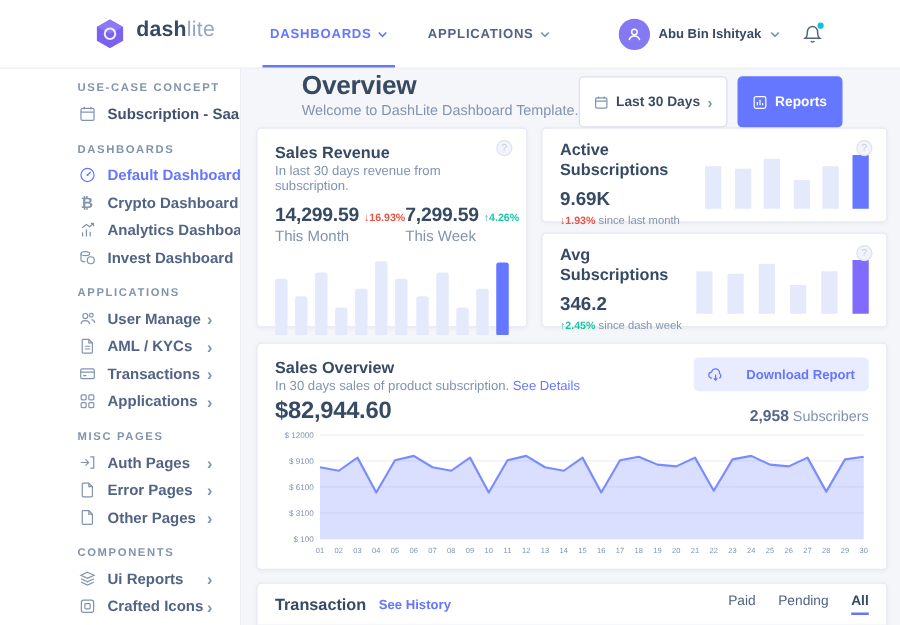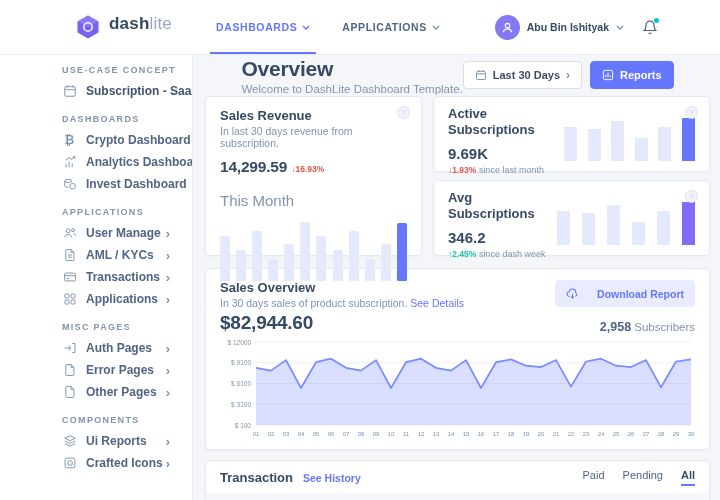--- a/index.html
+++ b/index.html
@@ -41,21 +41,21 @@
   .side-item svg{stroke:#8094ae;stroke-width:1.1;fill:none}
   .side-item.active{color:#6576ff}
   .side-item.active svg{stroke:#6576ff}
   .side-chevron{position:absolute;right:0;color:#8094ae;font-size:13px;line-height:1}
   
   .main{flex:1;background:#f5f6fa;padding:2px 10px 0 12px;overflow:hidden}
   .main-head{display:flex;justify-content:center;align-items:flex-start;margin-bottom:0}
   .page-title{font-size:21px;font-weight:bold;color:#364a63;line-height:23px;letter-spacing:-.2px}
   .page-sub{font-size:11.5px;color:#8094ae;line-height:14px;margin-top:2px}
   .head-tools{display:flex;gap:8px;margin-top:4px}
-  .btn{height:28px;border-radius:4px;display:flex;align-items:center;gap:6px;
+  .btn{height:41px;border-radius:4px;display:flex;align-items:center;gap:6px;
     padding:0 11px;font-size:11px;font-weight:bold;cursor:pointer}
   .btn-white{background:#fff;border:1px solid #dbdfea;color:#3c4d62}
   .btn-primary{background:#6576ff;border:1px solid #6576ff;color:#fff}
   
   .card{background:#fff;border:1px solid #e5e9f2;border-radius:4px;
     box-shadow:0 1px 3px rgba(54,74,99,.05)}
   .cards-row{display:flex;gap:11px}
   .card-sales{width:217px;min-width:217px;height:160px;padding:11px 14px;position:relative}
   .right-col{flex:1;display:flex;flex-direction:column;gap:8px}
   .card-mini{height:76px;padding:9px 14px;position:relative;display:flex;
@@ -64,21 +64,21 @@
   .card-sub{font-size:10.5px;color:#8094ae;margin-top:1px}
   .help-icon{position:absolute;top:9px;right:11px;width:13px;height:13px;border-radius:50%;
     border:1px solid #dde2ec;color:#c3ccdb;font-size:8px;display:flex;align-items:center;
     justify-content:center;cursor:pointer;background:#f2f4f9}
   .amounts{display:flex;margin-top:9px}
   .amount-group{flex:1}
   .amount-line{display:flex;align-items:baseline;gap:4px}
   .amount{font-size:15.5px;font-weight:bold;color:#364a63;letter-spacing:-.2px}
   .pct{font-size:8.5px;font-weight:bold}
   .pct.down{color:#e85347}.pct.up{color:#17c7a3}
-  .amount-label{font-size:15px;color:#8094ae;margin-top:16px}
+  .amount-label{font-size:12px;color:#8094ae;margin-top:0}
   .bars{display:flex;align-items:flex-end;justify-content:space-between;margin-top:10px;height:62px}
   .bars .bar{border-radius:2px 2px 1px 1px}
   .mini-left{display:flex;flex-direction:column;align-self:flex-start}
   .mini-amount{font-size:15px;font-weight:bold;color:#364a63;margin-top:7px}
   .mini-change{font-size:9px;margin-top:3px;color:#8094ae;white-space:nowrap}
   .mini-bars{width:145px;height:48px;display:flex;align-items:flex-end;
     justify-content:space-between;margin-bottom:1px}
   
   .card-overview{margin-top:12px;height:182px;padding:11px 14px}
   .ov-head{display:flex;justify-content:space-between;align-items:flex-start}
@@ -167,20 +167,30 @@
               <line x1="5" y1="1.5" x2="5" y2="4"></line>
               <line x1="11" y1="1.5" x2="11" y2="4"></line>
             </svg>
         </span>
         <span>Subscription - SaaS</span>
       </div>
     </div>
 
     <div class="side-section">
       <div class="side-heading">DASHBOARDS</div>
+      <div class="side-item active">
+        <span class="sicon">
+          <svg width="14" height="14" viewBox="0 0 16 16">
+              <circle cx="8" cy="8" r="6"></circle>
+              <line x1="8" y1="8" x2="11" y2="5.2"></line>
+              <circle cx="8" cy="8" r="1" fill="#6576ff" stroke="none"></circle>
+            </svg>
+        </span>
+        <span>Default Dashboard</span>
+      </div>
       <div class="side-item">
         <span class="sicon">₿</span>
         <span>Crypto Dashboard</span>
       </div>
       <div class="side-item">
         <span class="sicon">
           <svg width="14" height="14" viewBox="0 0 16 16">
               <line x1="3.5" y1="14" x2="3.5" y2="10"></line>
               <line x1="7" y1="14" x2="7" y2="7.5"></line>
               <line x1="10.5" y1="14" x2="10.5" y2="9.5"></line>
@@ -350,20 +360,27 @@
         <div class="help-icon">?</div>
         <div class="card-title">Sales Revenue</div>
         <div class="card-sub">In last 30 days revenue from subscription.</div>
         <div class="amounts">
           <div class="amount-group">
             <div class="amount-line">
               <span class="amount">14,299.59</span>
               <span class="pct down"><span>↓</span><span>16.93%</span></span>
             </div>
             <div class="amount-label">This Month</div>
+          </div>
+          <div class="amount-group">
+            <div class="amount-line">
+              <span class="amount">7,299.59</span>
+              <span class="pct up"><span>↑</span><span>4.26%</span></span>
+            </div>
+            <div class="amount-label">This Week</div>
           </div>
         </div>
         <div class="bars">
             <div class="bar" style="width: 10px; height: 72%; background: rgb(229, 233, 252);"></div>
             <div class="bar" style="width: 10px; height: 50%; background: rgb(229, 233, 252);"></div>
             <div class="bar" style="width: 10px; height: 80%; background: rgb(229, 233, 252);"></div>
             <div class="bar" style="width: 10px; height: 36%; background: rgb(229, 233, 252);"></div>
             <div class="bar" style="width: 10px; height: 60%; background: rgb(229, 233, 252);"></div>
             <div class="bar" style="width: 10px; height: 95%; background: rgb(229, 233, 252);"></div>
             <div class="bar" style="width: 10px; height: 73%; background: rgb(229, 233, 252);"></div>

